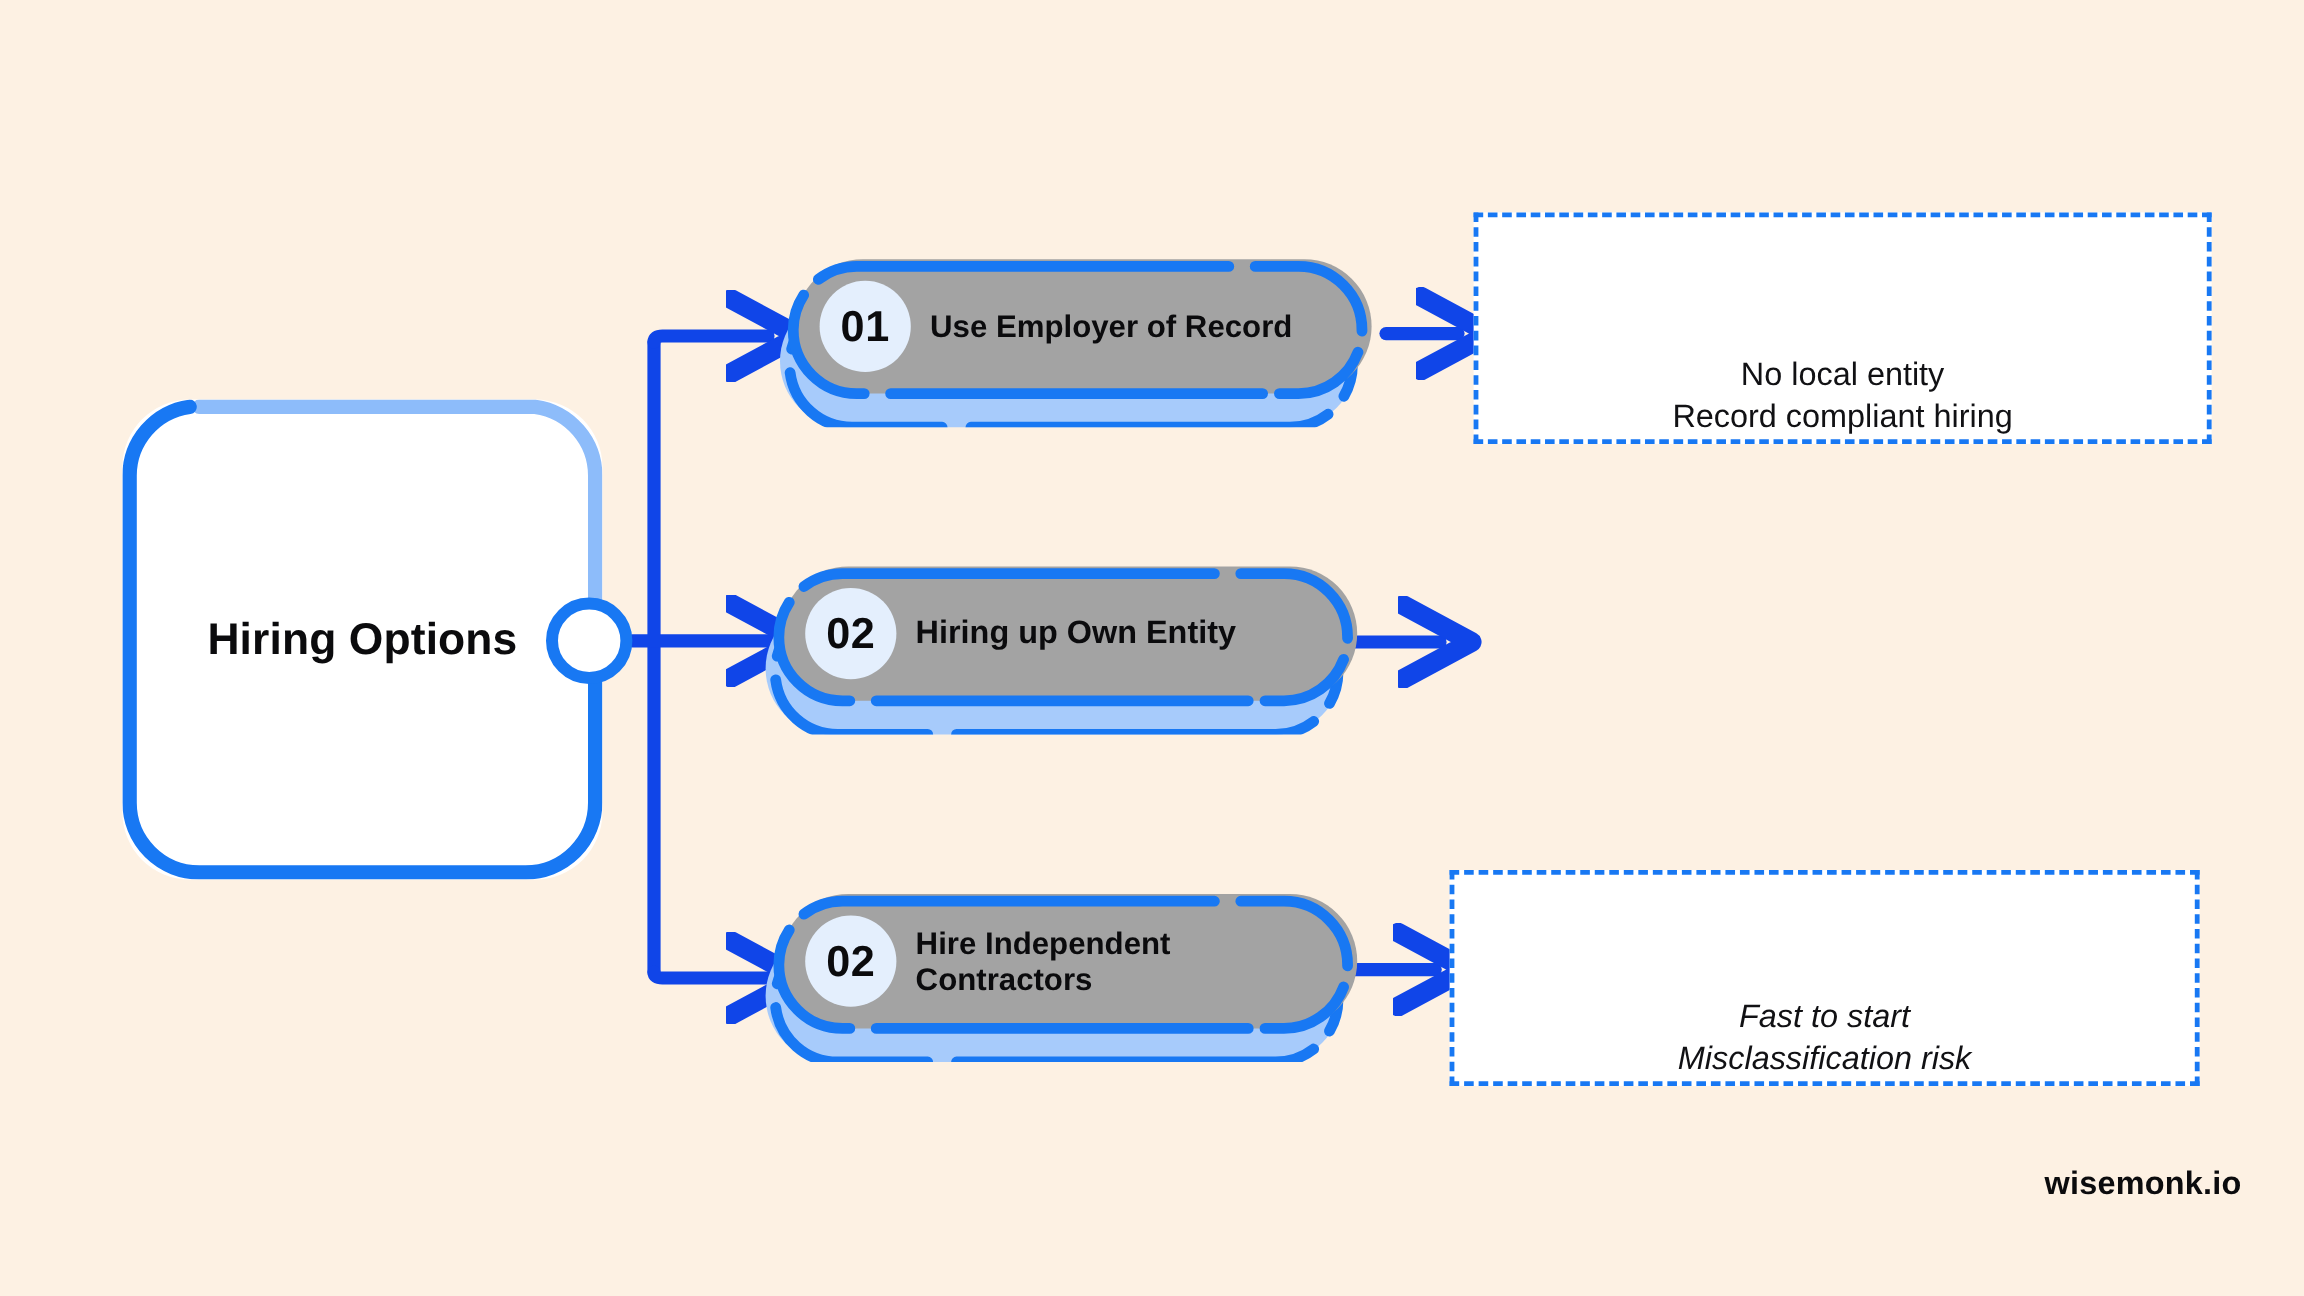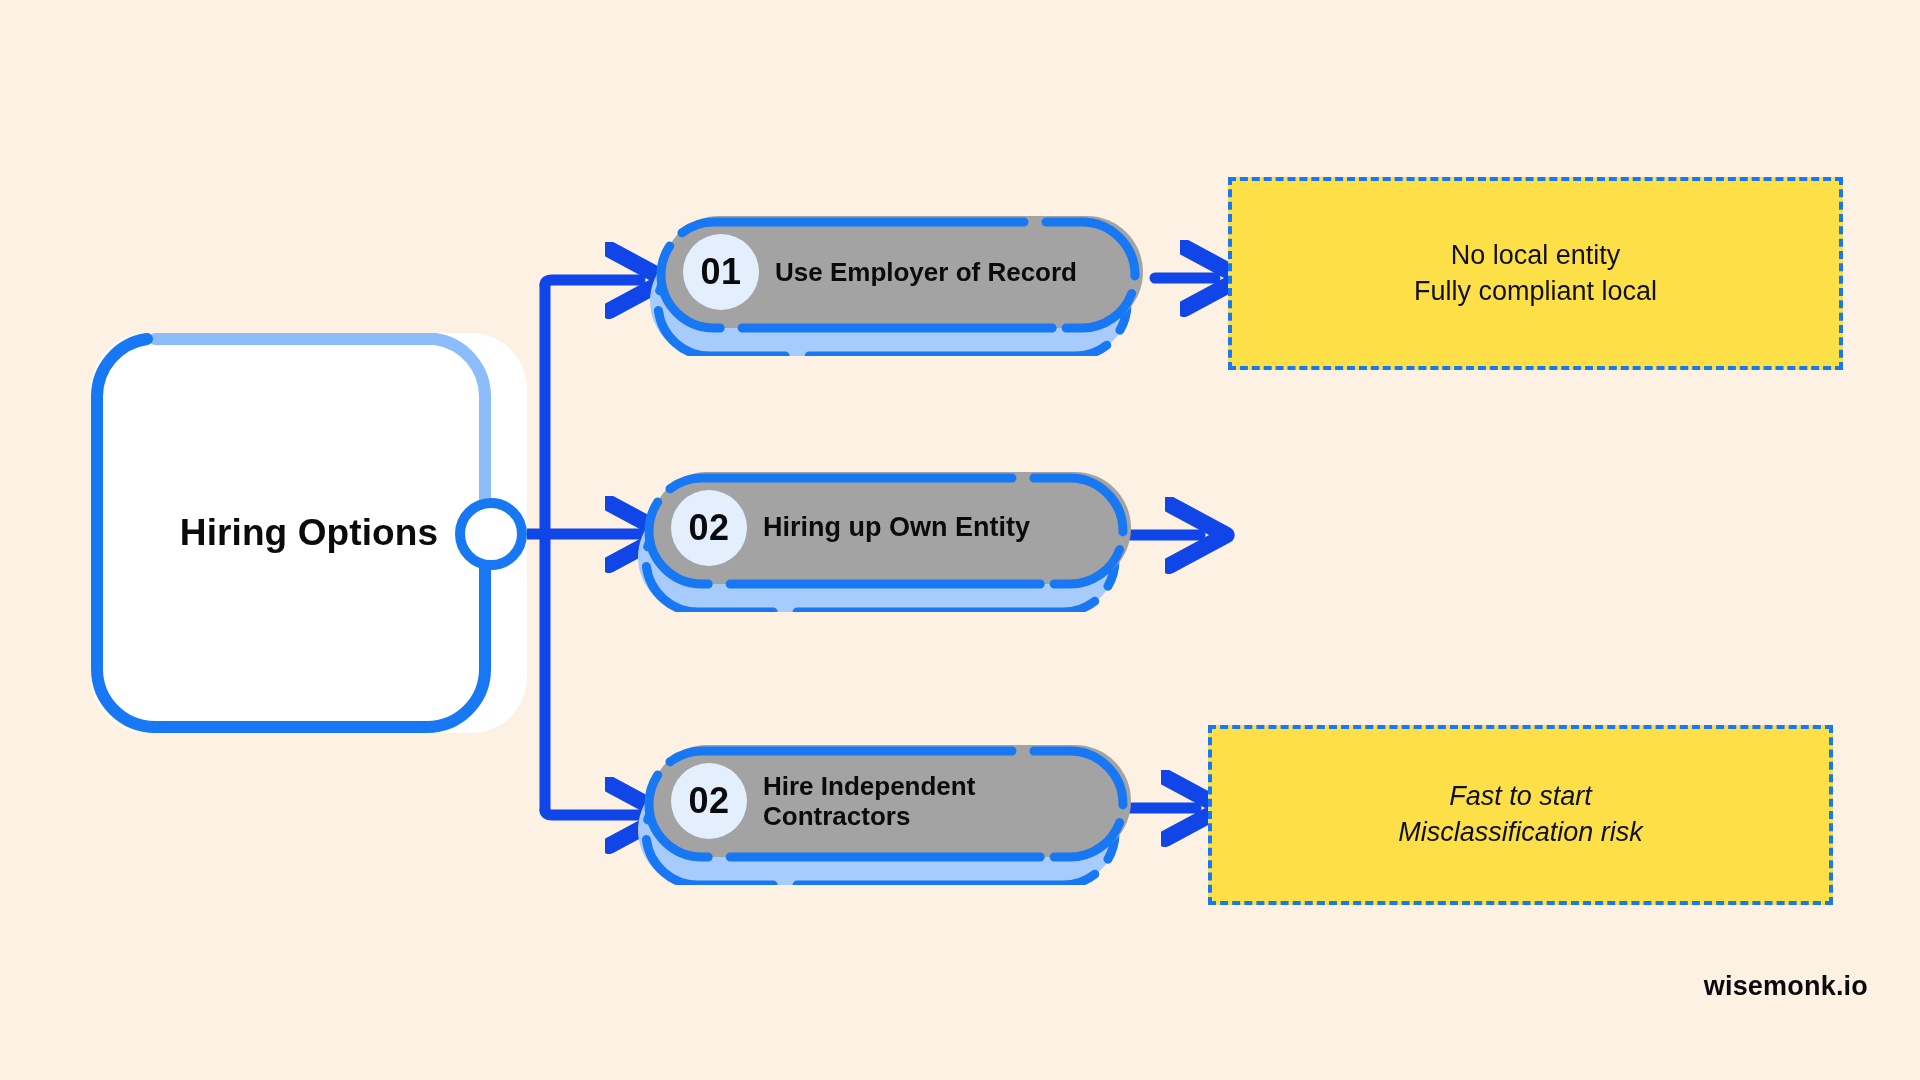--- a/index.html
+++ b/index.html
@@ -28,26 +28,25 @@
     top: 0;
     width: 1920px;
     height: 1080px;
     z-index: 1;
     pointer-events: none;
   }
 
   
   .root-node {
     position: absolute;
-    left: 91px;
+    left: 102px;
     top: 333px;
     width: 400px;
     height: 400px;
     z-index: 3;
-    padding-left: 36px;
   }
   .root-fill {
     position: absolute;
     inset: 0;
     background: #FFFFFF;
     border-radius: 56px;
   }
   .root-ring {
     position: absolute;
     inset: 0;
@@ -140,24 +139,24 @@
     max-width: 330px;
   }
   .option-label.single {
     font-size: 27px;
   }
 
   
   .outcome {
     position: absolute;
     z-index: 3;
-    background: #fde047;
+    background: #ffffff;
     border: 4px dashed #1878F3;
     display: flex;
-    align-items: center;
+    align-items: flex-end;
     justify-content: center;
     text-align: center;
     box-sizing: border-box;
   }
   .outcome-text {
     font-size: 27px;
     font-weight: 400;
     color: #111114;
     line-height: 1.32;
   }
@@ -251,21 +250,21 @@
       <div class="option-label">Hire Independent Contractors</div>
     </div>
     <svg class="option-top-ring" viewBox="0 0 490 140">
       <path d="M64,6 L432,6 A50,50 0 0 1 432,112 L64,112 A50,50 0 0 1 64,6 Z" fill="none" stroke="#1878F3" stroke-width="9" stroke-linecap="round" stroke-dasharray="310 22 120 18 80 14"></path>
     </svg>
   </div>
 
   <div class="outcome" style="left:1228px; top:177px; width:615px; height:193px;">
     <div class="outcome-text">
       <div>No local entity</div>
-      <div>Fully compliant local</div>
+      <div>Record compliant hiring</div>
     </div>
   </div>
 
 
   <div class="outcome" style="left:1208px; top:725px; width:625px; height:180px;font-style:italic;">
     <div class="outcome-text">
       <div>Fast to start</div>
       <div>Misclassification risk</div>
     </div>
   </div>

